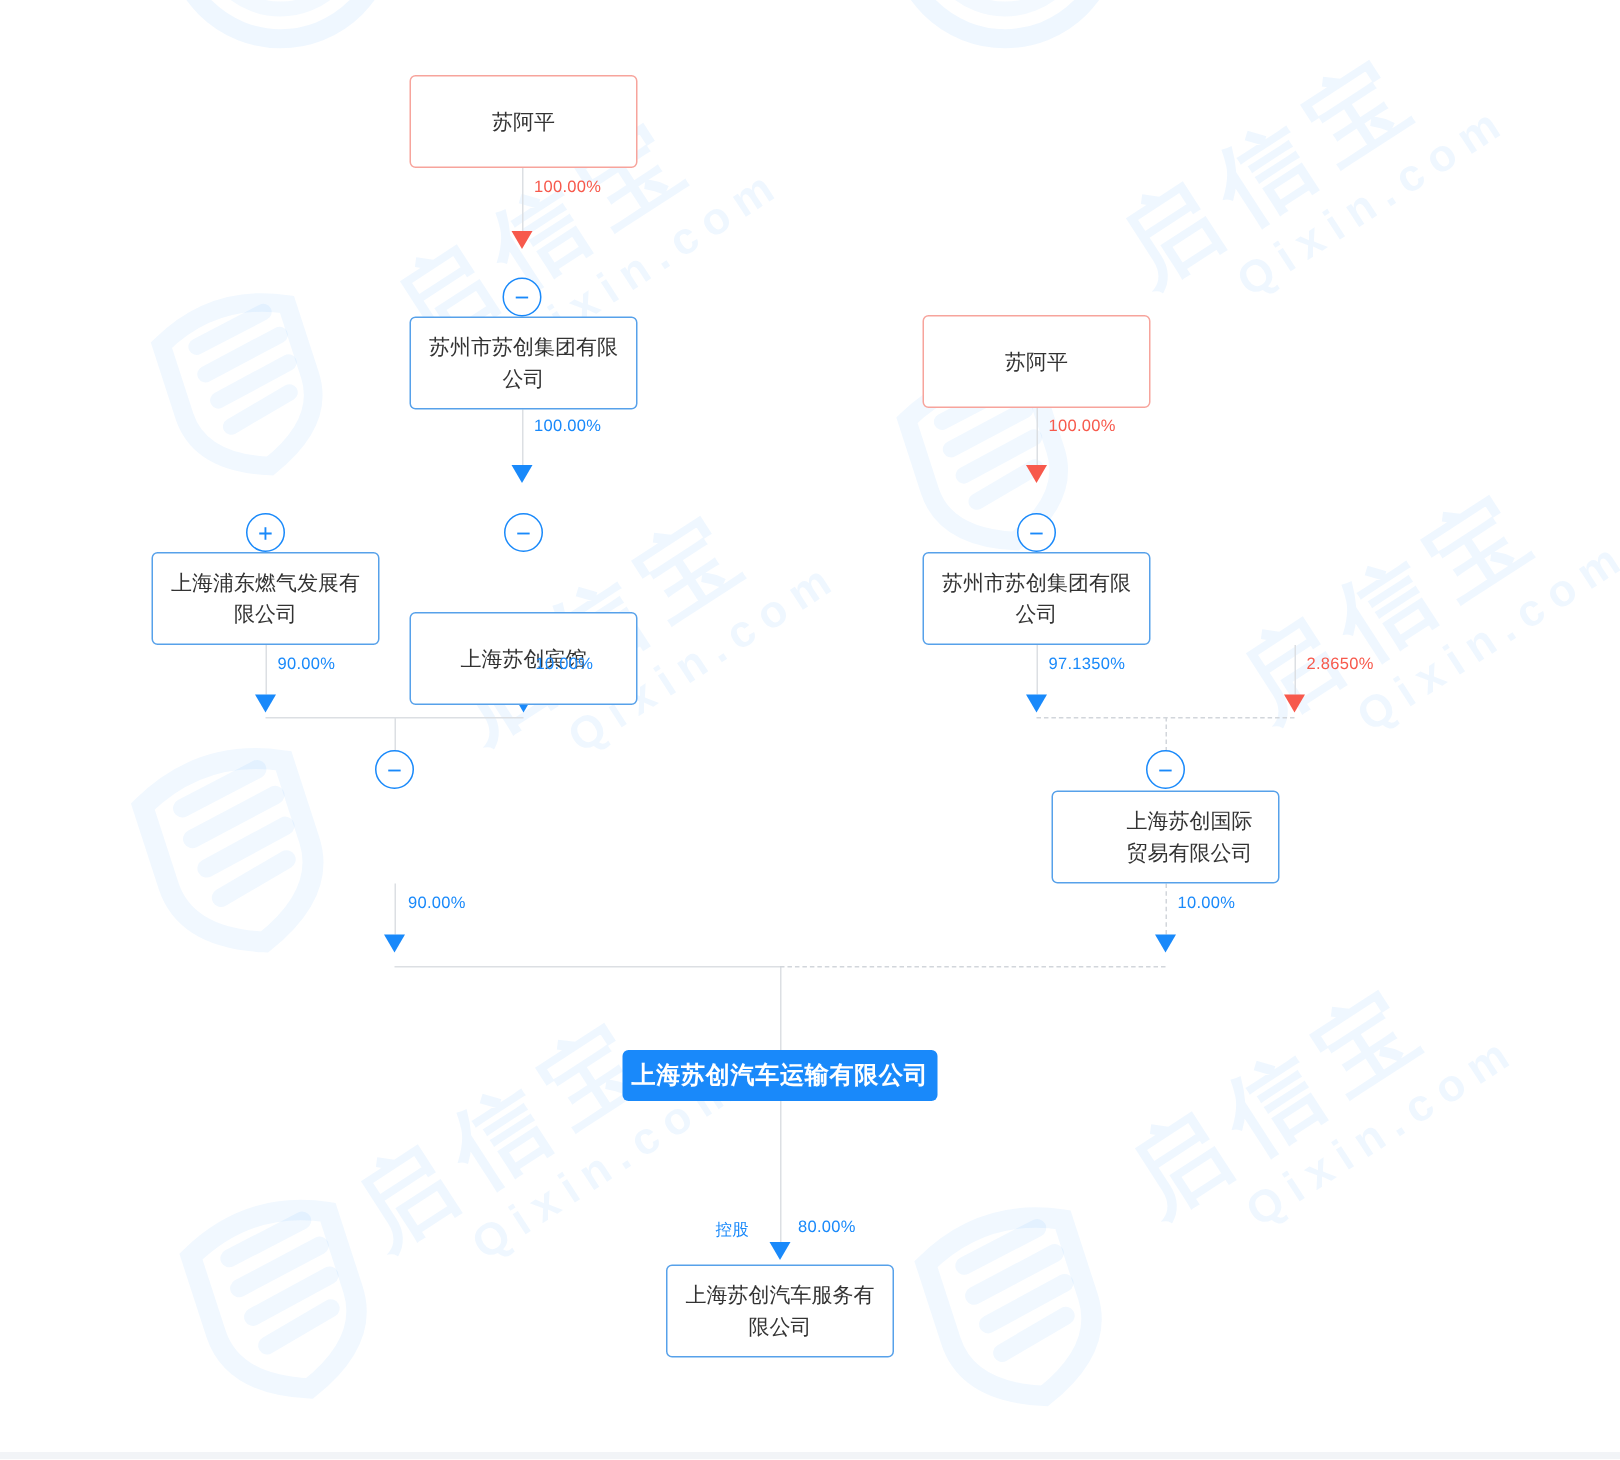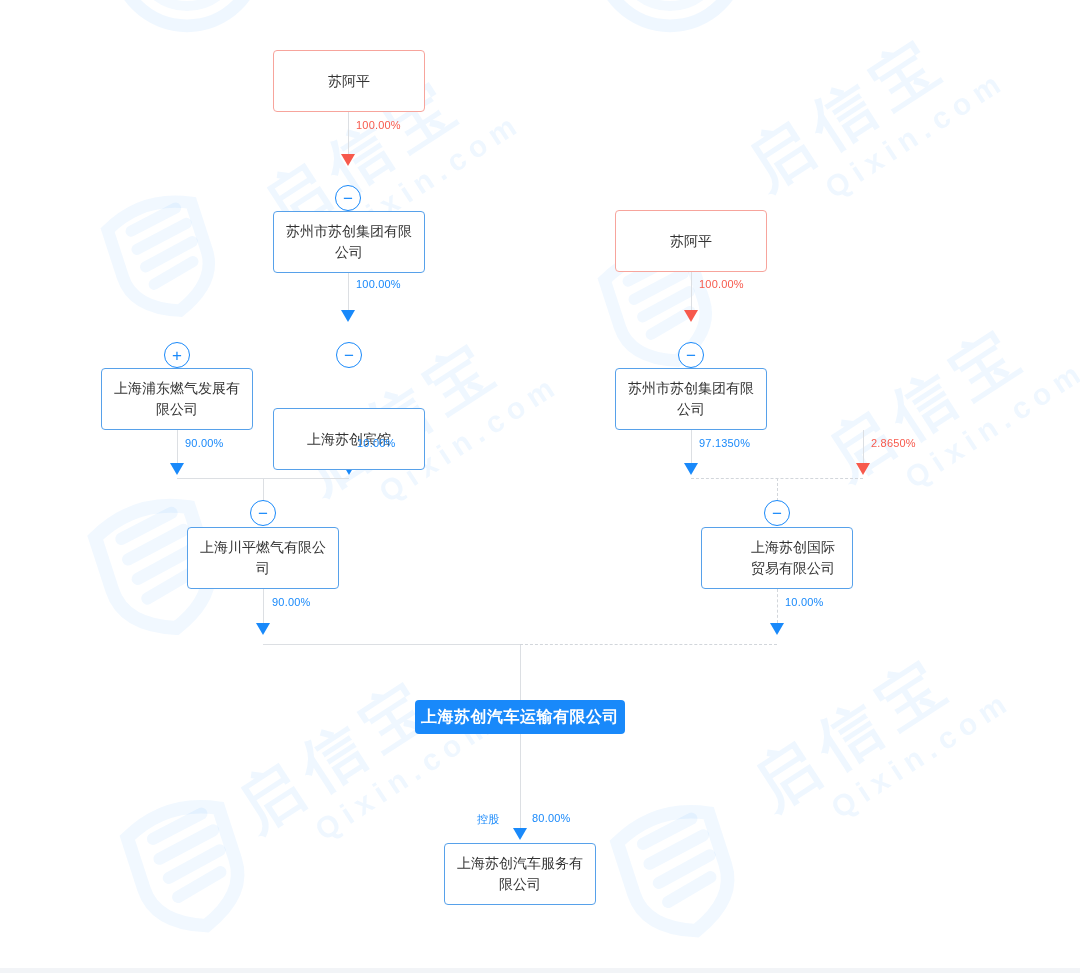--- a/index.html
+++ b/index.html
@@ -194,21 +194,20 @@
   <div class="badge" style="left:164px; top:342px;">+</div>
   <div class="badge" style="left:336px; top:342px;">−</div>
   <div class="badge" style="left:250px; top:500px;">−</div>
   <div class="badge" style="left:678px; top:342px;">−</div>
   <div class="badge" style="left:764px; top:500px;">−</div>
 
   <div class="box red" style="left:273px; top:50px;">苏阿平</div>
   <div class="box" style="left:273px; top:211px;">苏州市苏创集团有限公司</div>
   <div class="box" style="left:101px; top:368px;">上海浦东燃气发展有限公司</div>
   <div class="box" style="left:273px; top:382px;margin-top:26px;">上海苏创宾馆</div>
-  <div class="box" style="left:187px; top:527px;">上海川平燃气有限公司</div>
   <div class="box red" style="left:615px; top:210px;">苏阿平</div>
   <div class="box" style="left:615px; top:368px;">苏州市苏创集团有限公司</div>
   <div class="box" style="left:701px; top:527px;padding-left:44px;">上海苏创国际贸易有限公司</div>
   <div class="target-box">上海苏创汽车运输有限公司</div>
   <div class="box" style="left:444px; top:843px;">上海苏创汽车服务有限公司</div>
 
   <div class="pct red" style="left:356px; top:119px;">100.00%</div>
   <div class="pct" style="left:356px; top:278px;">100.00%</div>
   <div class="pct" style="left:185px; top:437px;">90.00%</div>
   <div class="pct" style="left:357px; top:437px;">10.00%</div>

